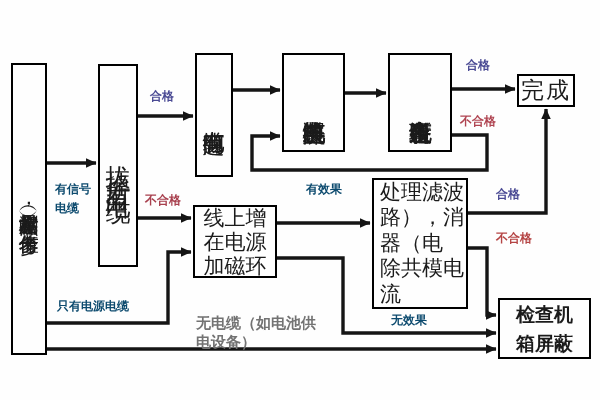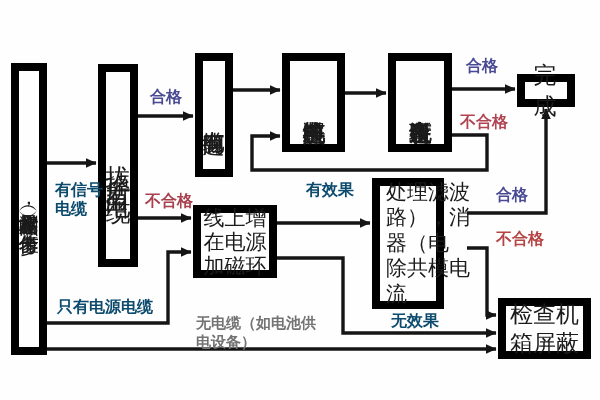--- a/index.html
+++ b/index.html
@@ -3,39 +3,39 @@
 <meta charset="utf-8">
 <style>
   html,body{margin:0;padding:0;background:#ffffff;}
   #stage{
     position:relative;width:600px;height:400px;background:#fefefe;overflow:hidden;
     font-family:"Liberation Serif","DejaVu Serif",serif;color:#1b1b1b;
   }
   #connectors{position:absolute;left:0;top:0;width:600px;height:400px;z-index:1;}
   .box{
     position:absolute;z-index:2;background:#fefefe;
-    border:8px solid #000000;box-sizing:border-box;
+    border:2px solid #000000;box-sizing:border-box;
     display:flex;align-items:center;justify-content:center;text-align:center;
   }
   .v-text{
     writing-mode:vertical-rl;text-orientation:mixed;
     line-height:1.32;
   }
   .measure-text{font-size:20px;letter-spacing:0px;max-height:286px;}
   .unplug-text{font-size:25px;letter-spacing:7px;max-height:196px;}
   .cableproblem-text{font-size:22px;letter-spacing:1px;max-height:117px;}
   .dualcol-text{font-size:23px;letter-spacing:0px;max-height:93px;line-height:1.3;}
   .h-box{flex-direction:column;}
   .h-line{white-space:nowrap;}
   .magnet .h-line{font-size:21px;line-height:24px;}
   .filter .h-line{font-size:21px;line-height:25.5px;}
-  .check .h-line{font-size:23px;line-height:29px;}
+  .check .h-line{font-size:19px;line-height:29px;font-weight:bold;}
   .done-text{font-size:23px;letter-spacing:2px;}
   .lbl{
-    position:absolute;z-index:3;font-weight:bold;font-size:16px;line-height:19px;
+    position:absolute;z-index:3;font-weight:bold;font-size:12px;line-height:19px;
     white-space:nowrap;
   }
   .lbl-pass{color:#4a4a94;}
   .lbl-fail1{color:#a8404e;}
   .lbl-fail2{color:#b04552;}
   .lbl-fail3{color:#b54545;}
   .lbl-black{color:#0c4a6e;}
   .lbl-red{color:#737373;font-size:15px;}
 </style>
 </head>
@@ -89,21 +89,21 @@
   <div class="box" style="left:517px;top:74px;width:58px;height:33px;">
     <span class="done-text">完成</span>
   </div>
 
   <div class="box h-box magnet" style="left:193px;top:205px;width:84px;height:73px;">
     <div class="h-line">线上增</div>
     <div class="h-line">在电源</div>
     <div class="h-line">加磁环</div>
   </div>
 
-  <div class="box h-box filter" style="left:372px;top:178px;width:72px;height:131px;align-items:flex-start;padding-left:6px;">
+  <div class="box h-box filter" style="left:372px;top:178px;width:96px;height:131px;align-items:flex-start;padding-left:6px;">
     <div class="h-line">处理滤波</div>
     <div class="h-line">路），消</div>
     <div class="h-line">器（电</div>
     <div class="h-line">除共模电</div>
     <div class="h-line">流</div>
   </div>
 
   <div class="box h-box check" style="left:498px;top:298px;width:93px;height:61px;">
     <div class="h-line">检查机</div>
     <div class="h-line">箱屏蔽</div>

